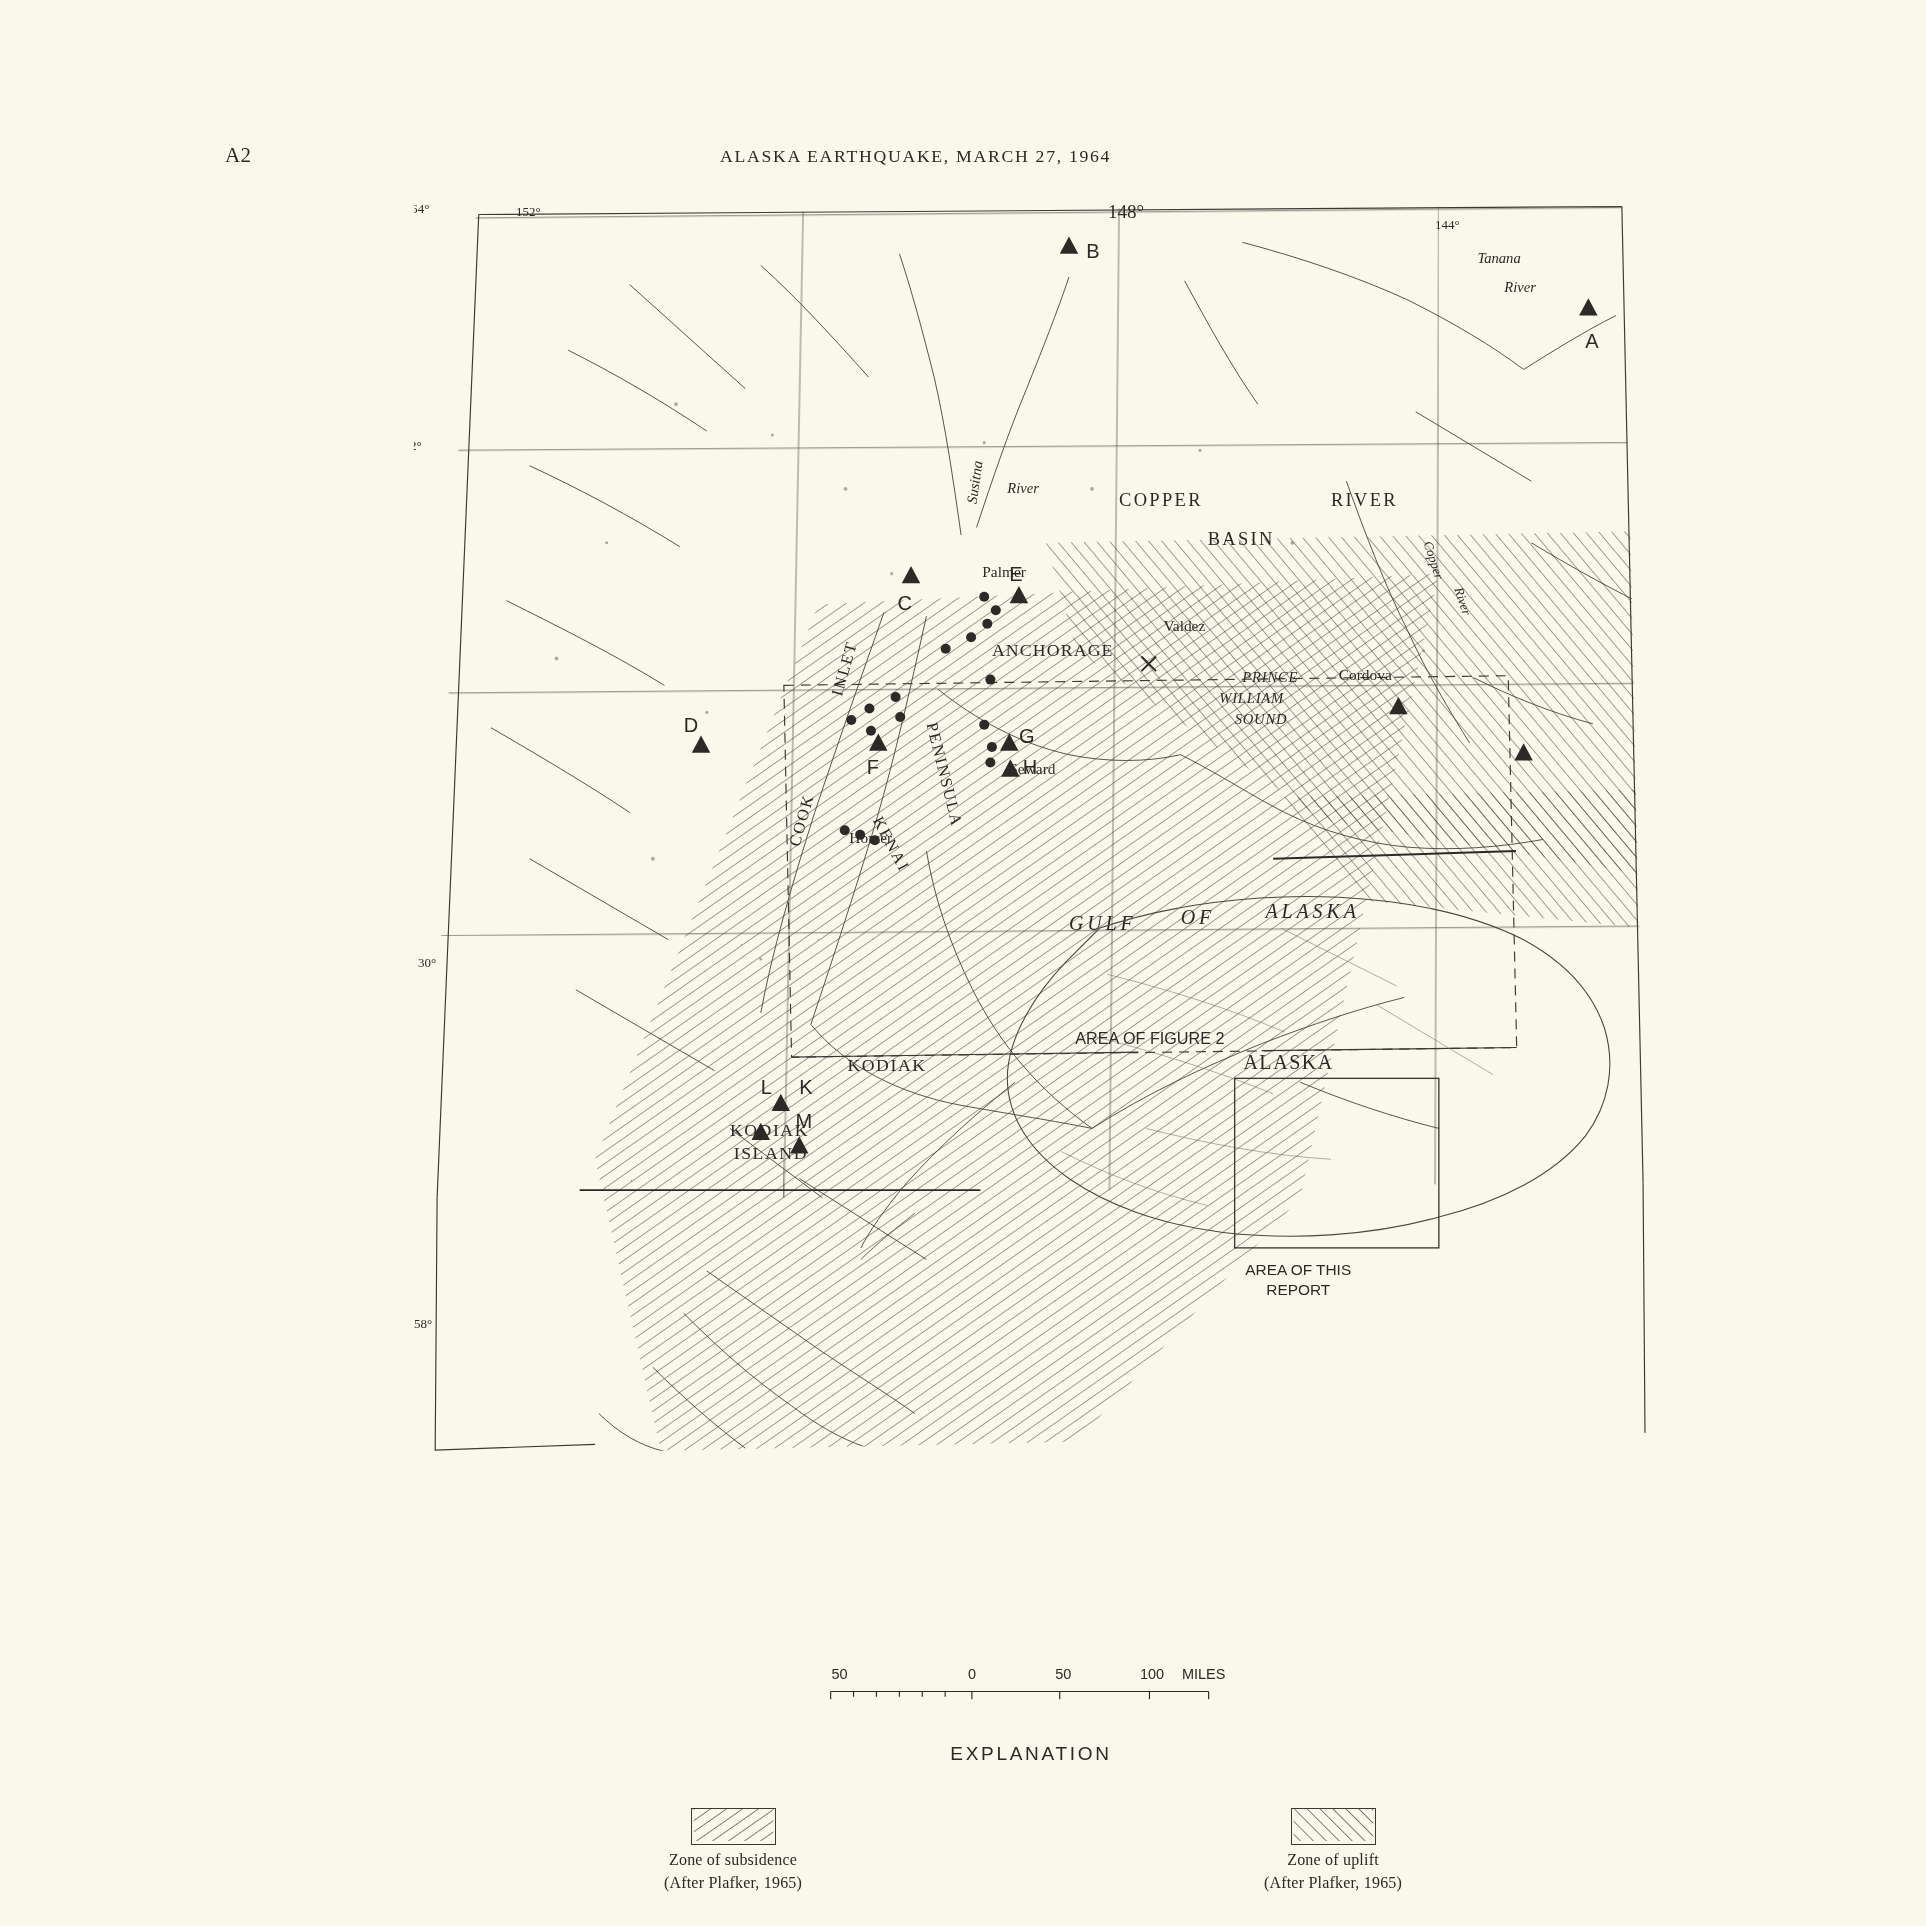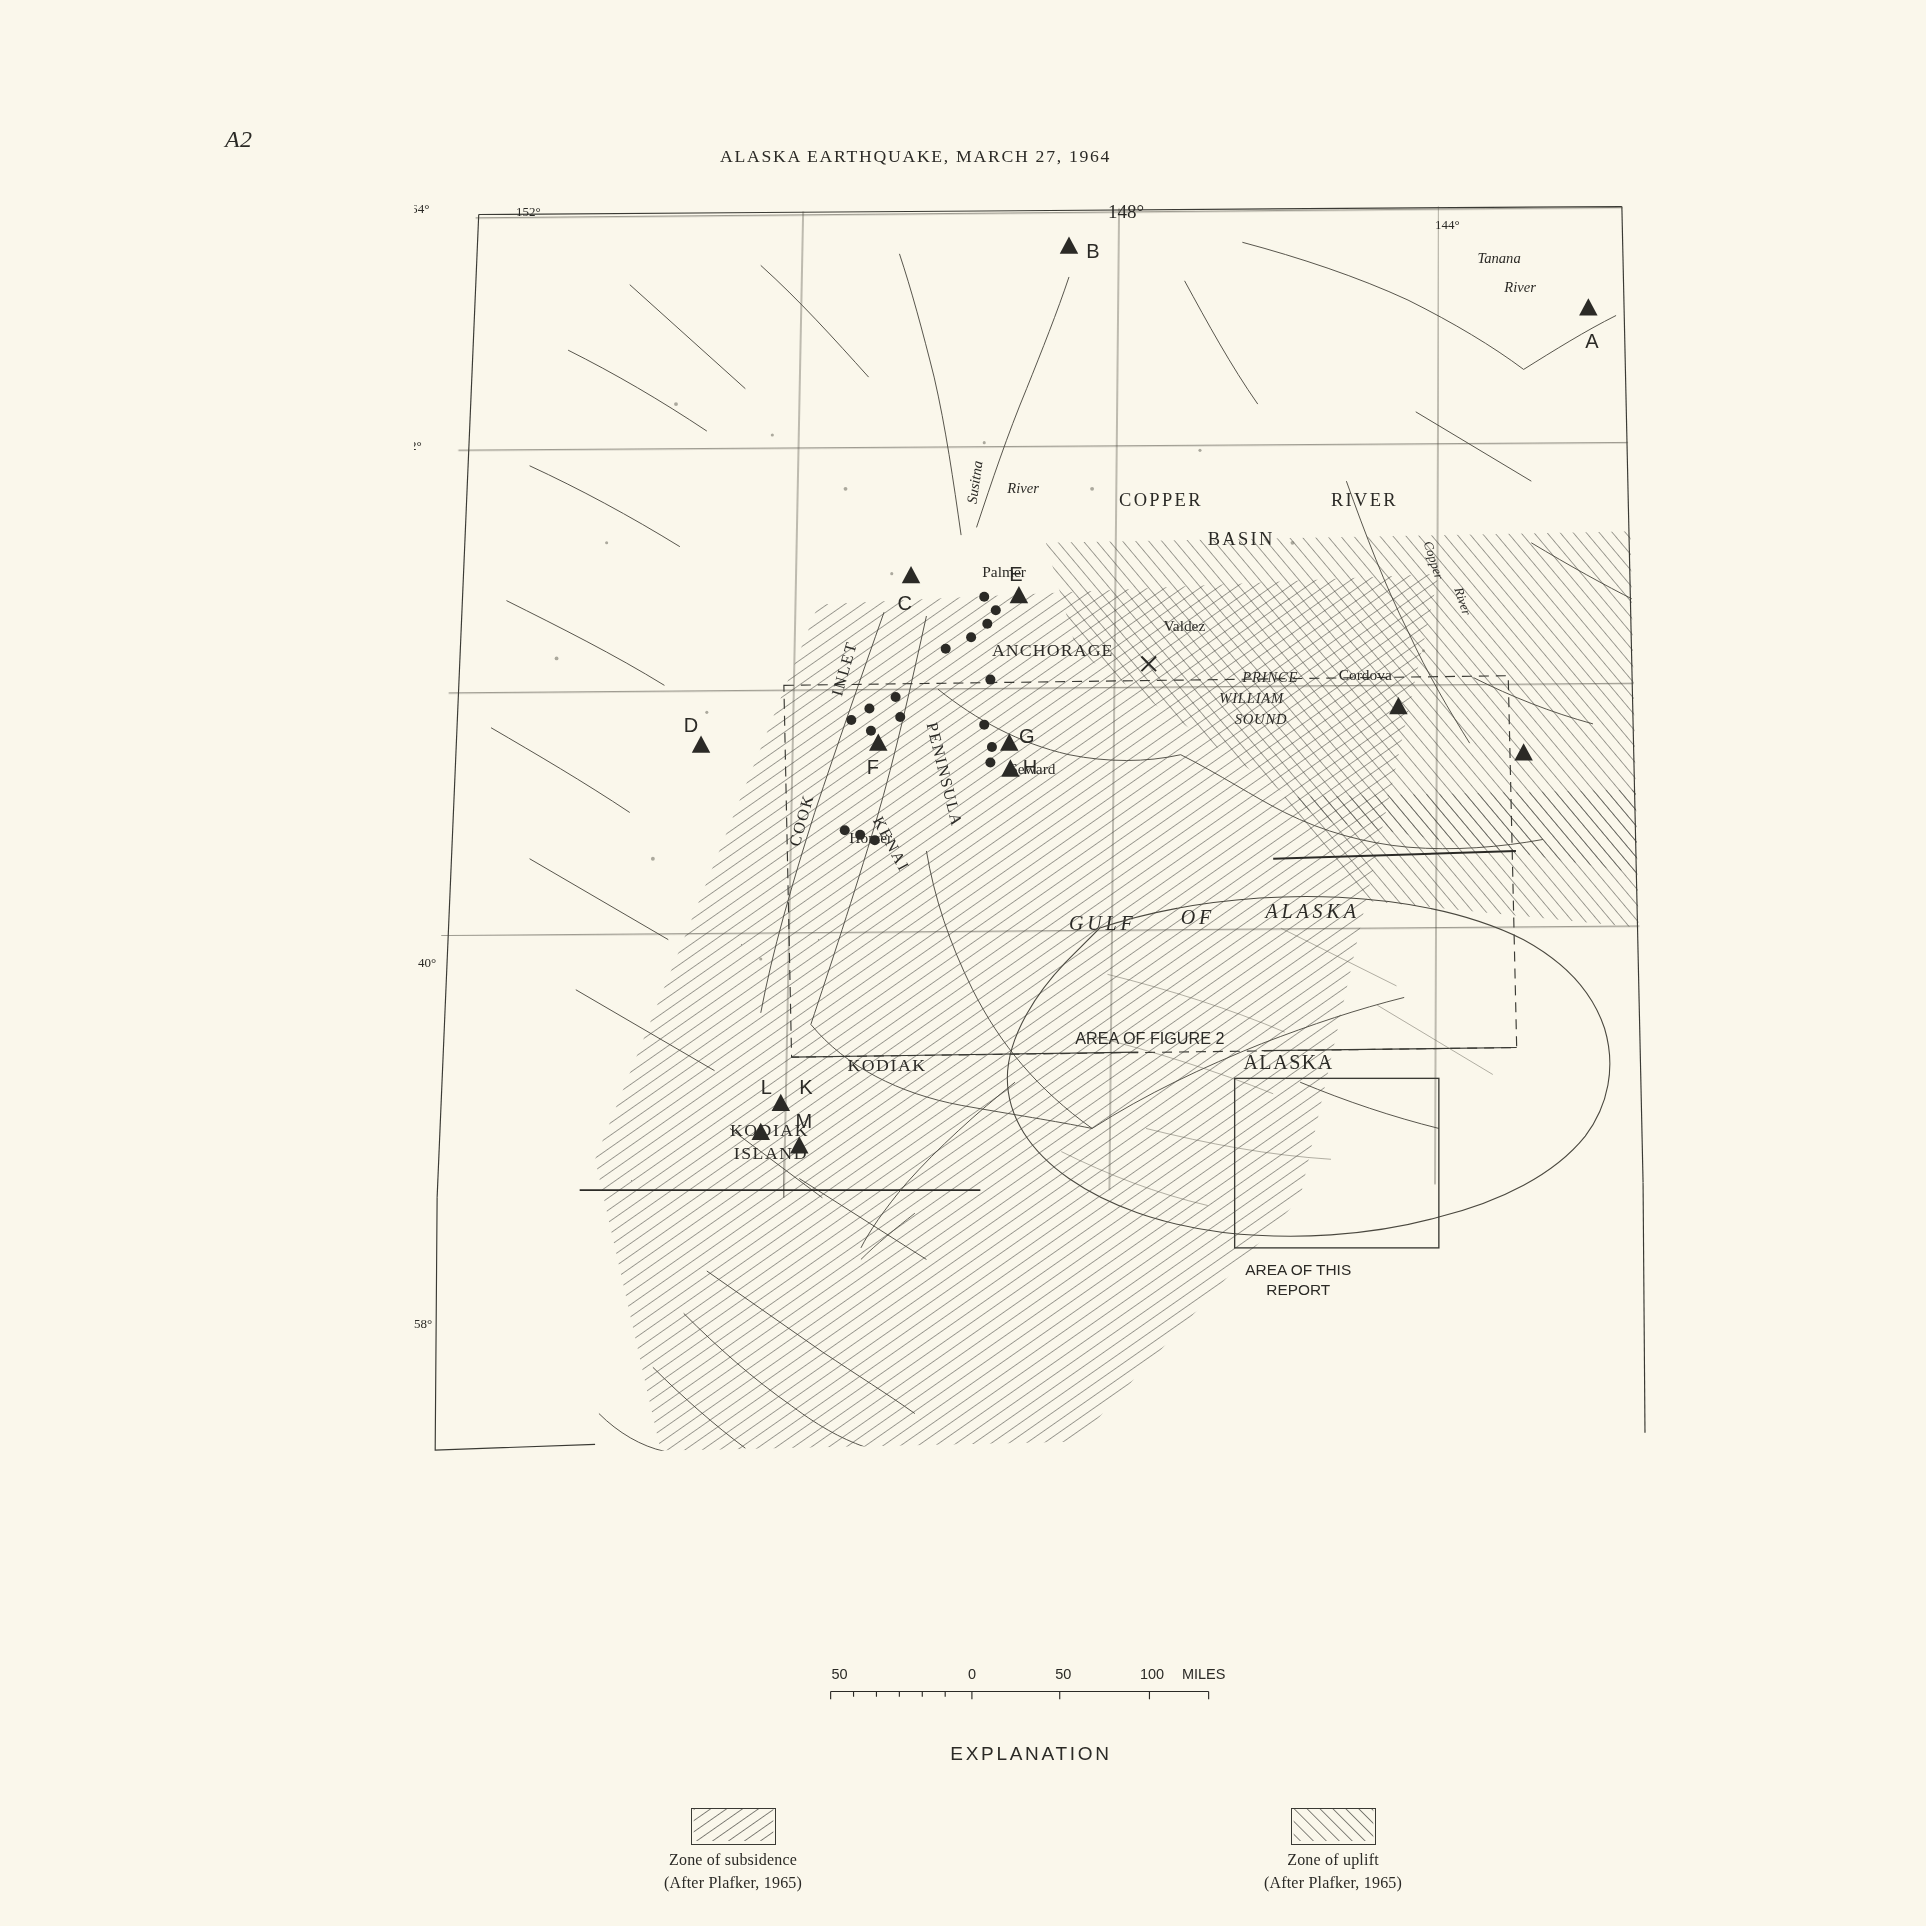--- a/index.html
+++ b/index.html
@@ -17,24 +17,23 @@
   }
   .page {
     position: absolute;
     inset: 0;
     background: #faf7eb;
   }
   
   .folio {
     position: absolute;
     left: 225px;
-    top: 126px;
-    font-size: 24px;
+    top: 143px;
+    font-size: 21px;
     letter-spacing: 0.4px;
-    font-style: italic;
   }
   .running-head {
     position: absolute;
     left: 720px;
     top: 146px;
     font-size: 17.7px;
     letter-spacing: 1.7px;
     font-family: Liberation Serif, serif;
   }
   
@@ -356,21 +355,21 @@
         <rect x="2130" y="2290" width="530" height="440" fill="none" stroke="#3a3a34" stroke-width="3.5"></rect>
         <text x="2295" y="2800" font-family="Liberation Sans, sans-serif" font-size="40" fill="#2b2a26" text-anchor="middle">AREA OF THIS</text>
         <text x="2295" y="2852" font-family="Liberation Sans, sans-serif" font-size="40" fill="#2b2a26" text-anchor="middle">REPORT</text>
       </g>
     </svg>
   </div>
 
   <div style="position:absolute;left:516px;top:204px;font-size:13px;">152°</div>
   <div style="position:absolute;left:1108px;top:201px;font-size:19px;">148°</div>
   <div style="position:absolute;left:1435px;top:198px;font-size:13px;margin-top:19px;">144°</div>
-  <div style="position:absolute;left:418px;top:955px;font-size:13px;">40°</div>
+  <div style="position:absolute;left:418px;top:955px;font-size:13px;">30°</div>
   <div style="position:absolute;left:414px;top:1316px;font-size:13px;">58°</div>
 
   <div class="scalebar">
     <svg viewBox="0 0 1100 110" width="424" height="42" xmlns="http://www.w3.org/2000/svg">
       <g font-family="Liberation Sans, sans-serif" font-size="38" fill="#2b2a26">
         <text x="22" y="40">50</text>
         <text x="380" y="40">0</text>
         <text x="608" y="40">50</text>
         <text x="830" y="40">100</text>
         <text x="940" y="40">MILES</text>

